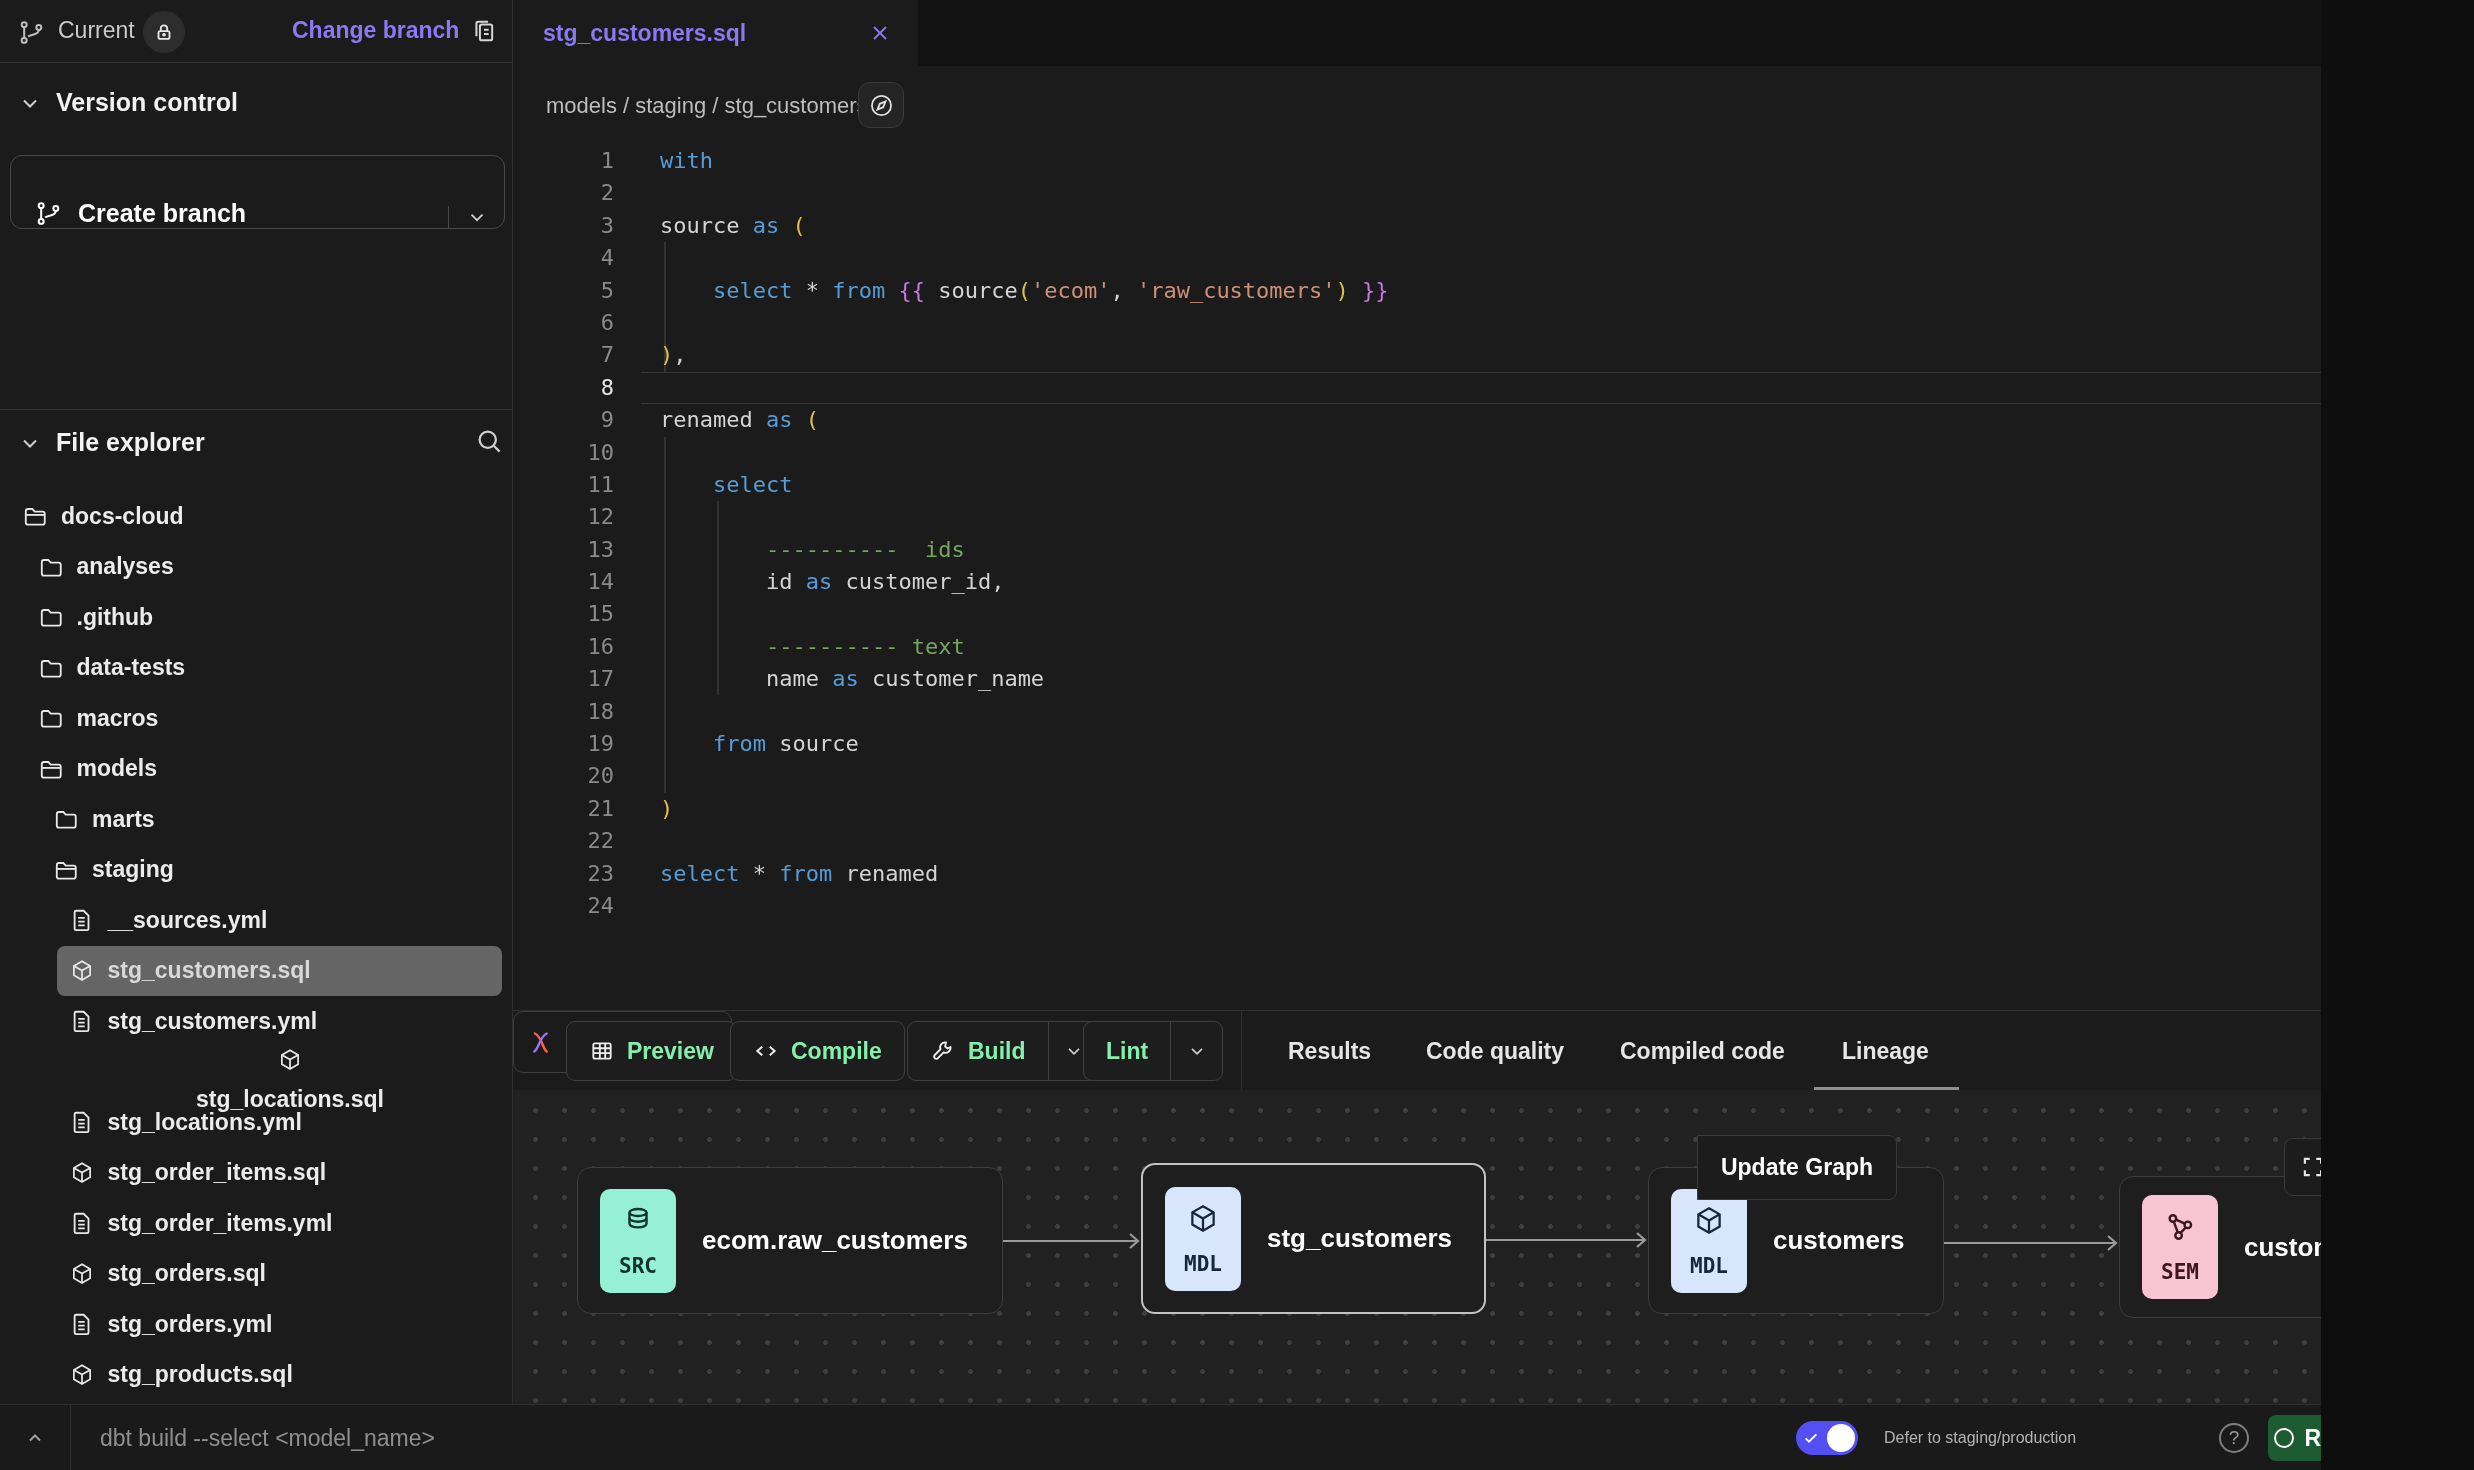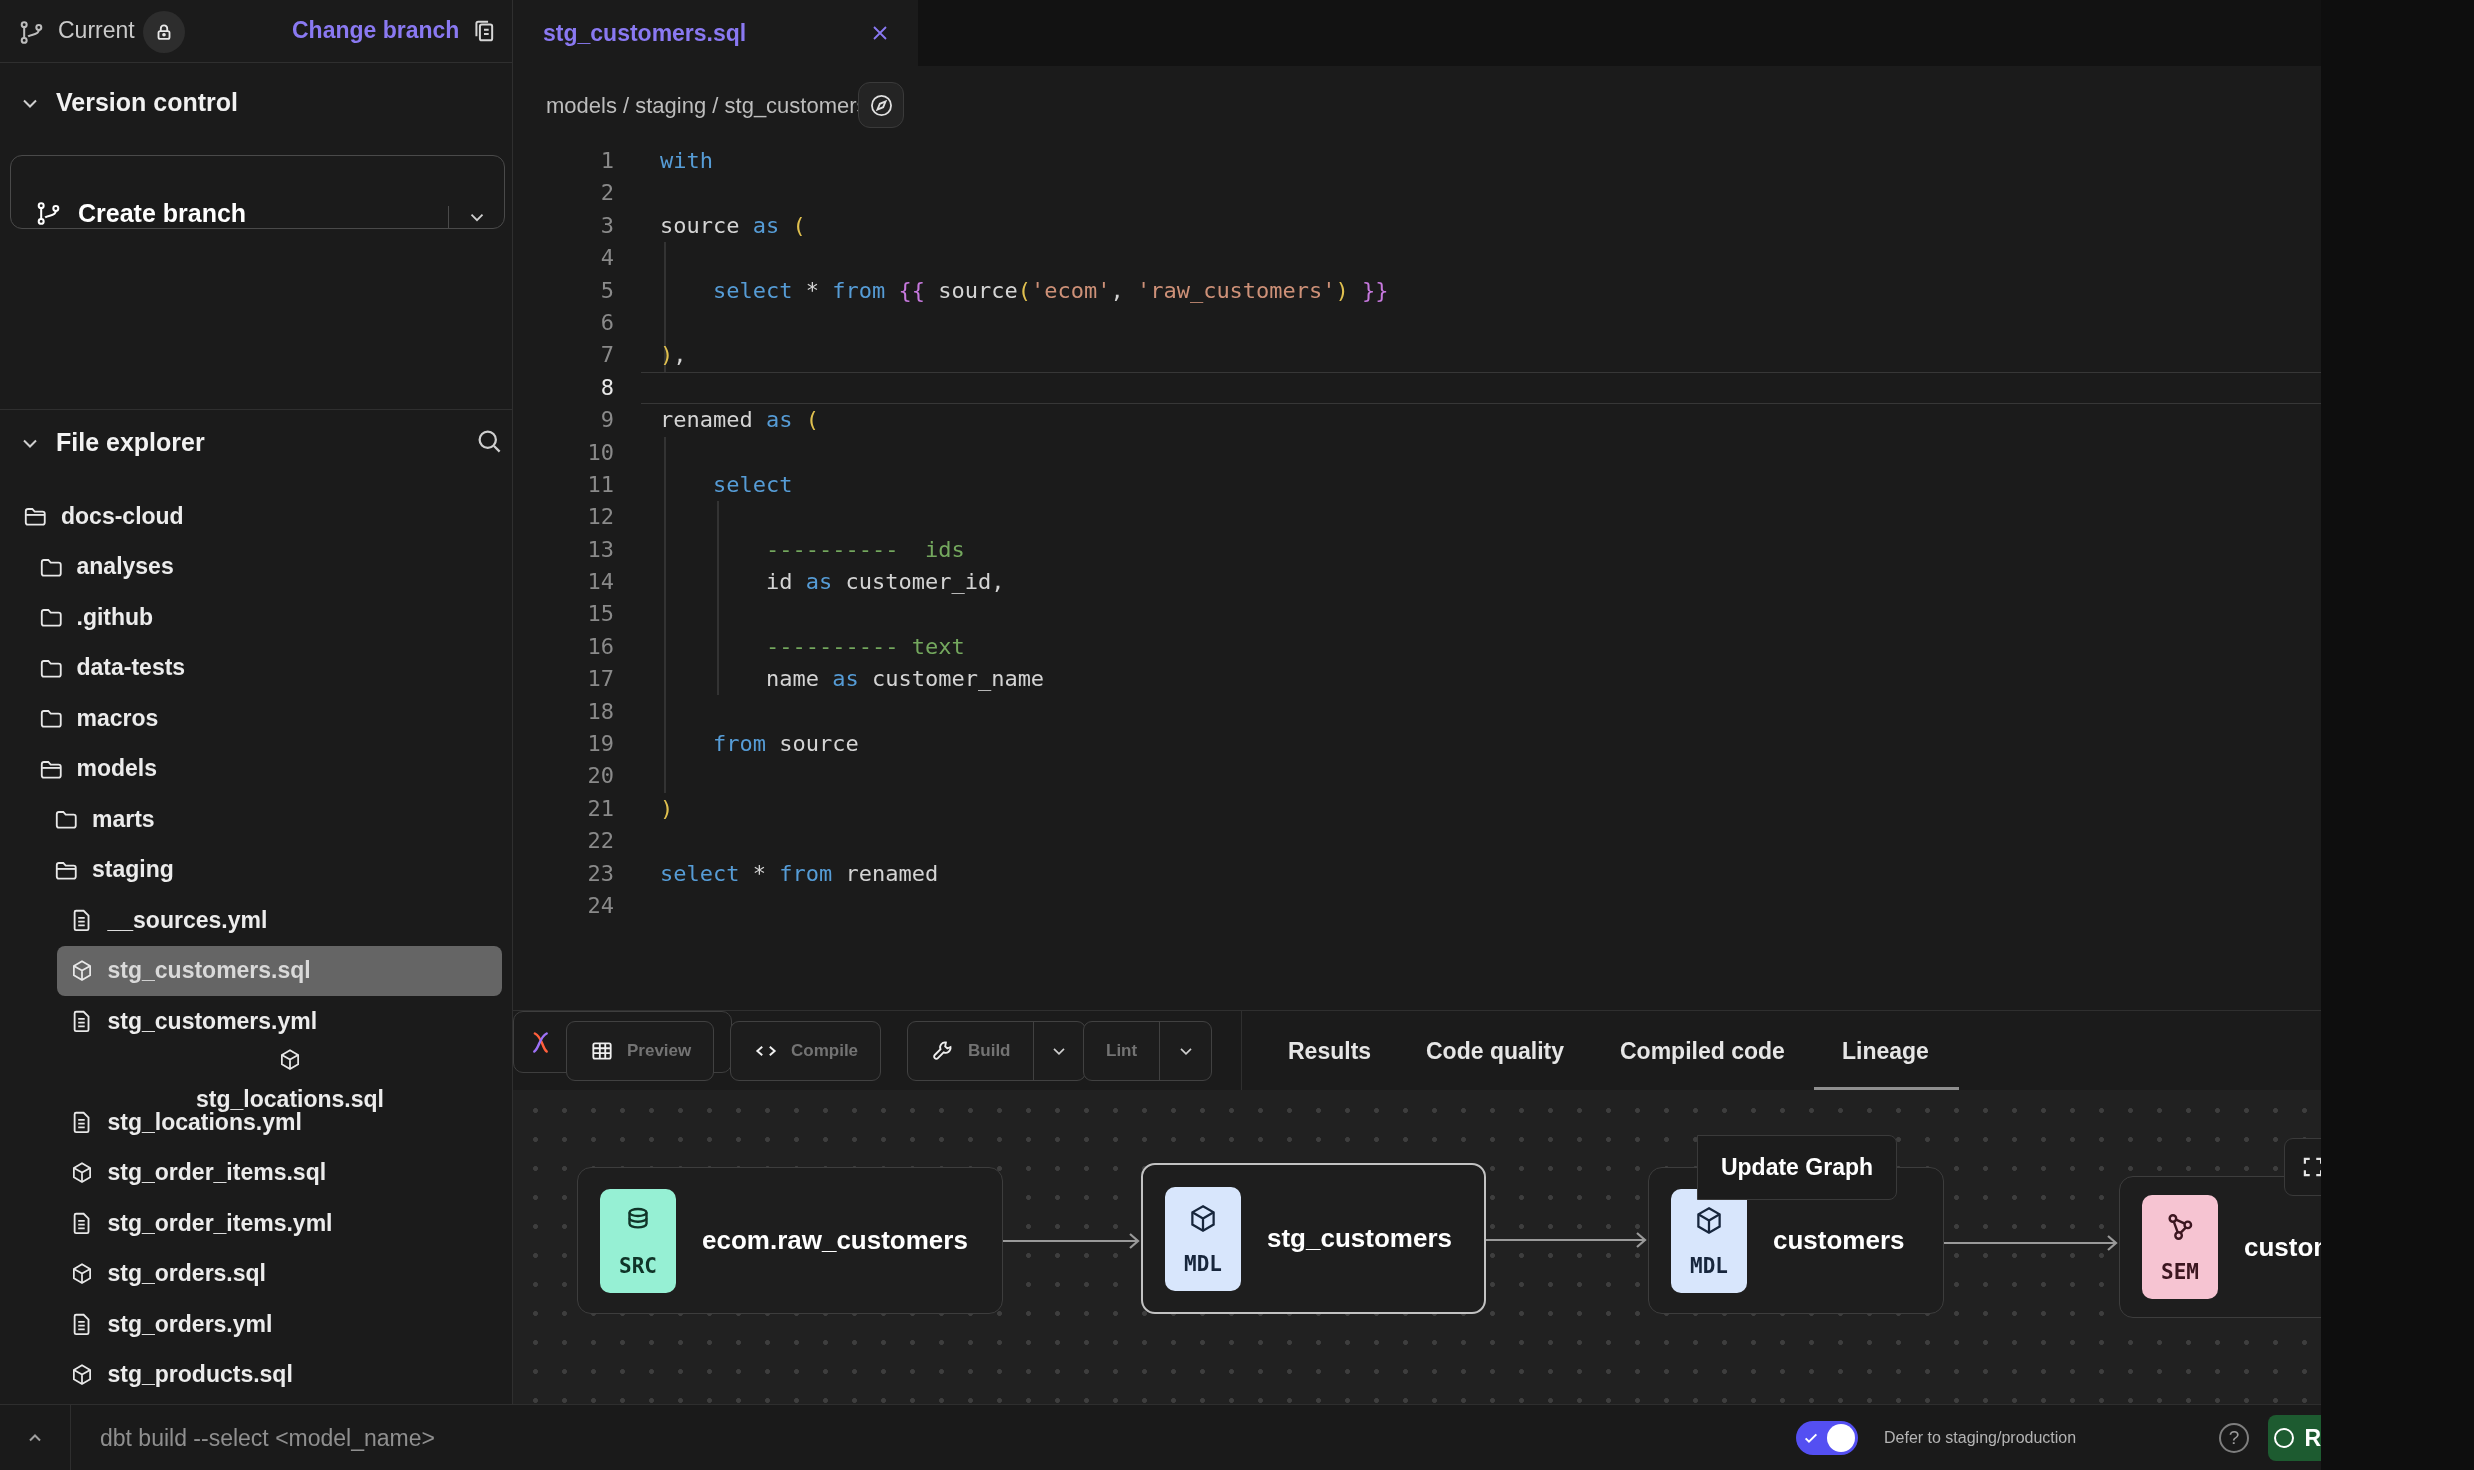--- a/index.html
+++ b/index.html
@@ -55,21 +55,21 @@
   .tok-j { color:#c678dd; } .tok-s { color:#ce9178; } .tok-c { color:#74a85e; }
   #active-line { left:128px; right:26px; top:226.8px; height:32.4px; border-top:1px solid #373737; border-bottom:1px solid #373737; }
   .iguide { width:1.5px; background:#333; }
   #minimap { left:1823px; top:4px; width:113px; height:70px; }
   #minimap .mbar { position:absolute; height:2px; border-radius:1px; }
   #scrolltrack { left:1937px; top:0; width:24px; height:865px; background:#26262a; }
   #scrollnotch { left:0; top:111px; width:24px; height:8px; background:#101010; }
 
   
   #actionbar { left:513px; top:1010px; width:1961px; height:80px; background:#1b1b1b; border-top:1px solid #2f2f2f; }
-  .act-btn { position:absolute; top:10px; height:60px; border:1.5px solid #414141; border-radius:9px; background:#1d1d1d; display:flex; align-items:stretch; color:#737373; font-size:17px; font-weight:600; cursor:pointer; }
+  .act-btn { position:absolute; top:10px; height:60px; border:1.5px solid #414141; border-radius:9px; background:#1d1d1d; display:flex; align-items:stretch; color:#86efac; font-size:23px; font-weight:600; cursor:pointer; }
   .act-btn .bmain { display:flex; align-items:center; gap:12px; padding:0 22px; }
   .act-btn .bchev { border-left:1px solid #414141; display:flex; align-items:center; justify-content:center; width:52px; }
   #ab-divider { left:728px; top:0; width:1px; height:80px; background:#2f2f2f; }
   .rtab { position:absolute; top:0; height:80px; display:flex; align-items:center; color:#e6e6e6; font-size:23px; font-weight:600; cursor:pointer; }
   #tab-underline { left:1301px; top:76px; width:145px; height:4px; background:#8f8f8f; }
   #copilot-btn { left:1713px; top:8px; width:219px; height:62px; border:1.5px solid #3e3e3e; border-radius:10px; display:flex; align-items:center; justify-content:center; gap:12px; font-size:23px; font-weight:700; color:#f2f2f2; cursor:pointer; }
 
   
   #lineage { left:513px; top:1090px; width:1961px; height:314px; background:#212121;
     background-image:radial-gradient(#3e3e3e 2.2px, transparent 2.4px); background-size:29px 29px; background-position:8px 6px; }

